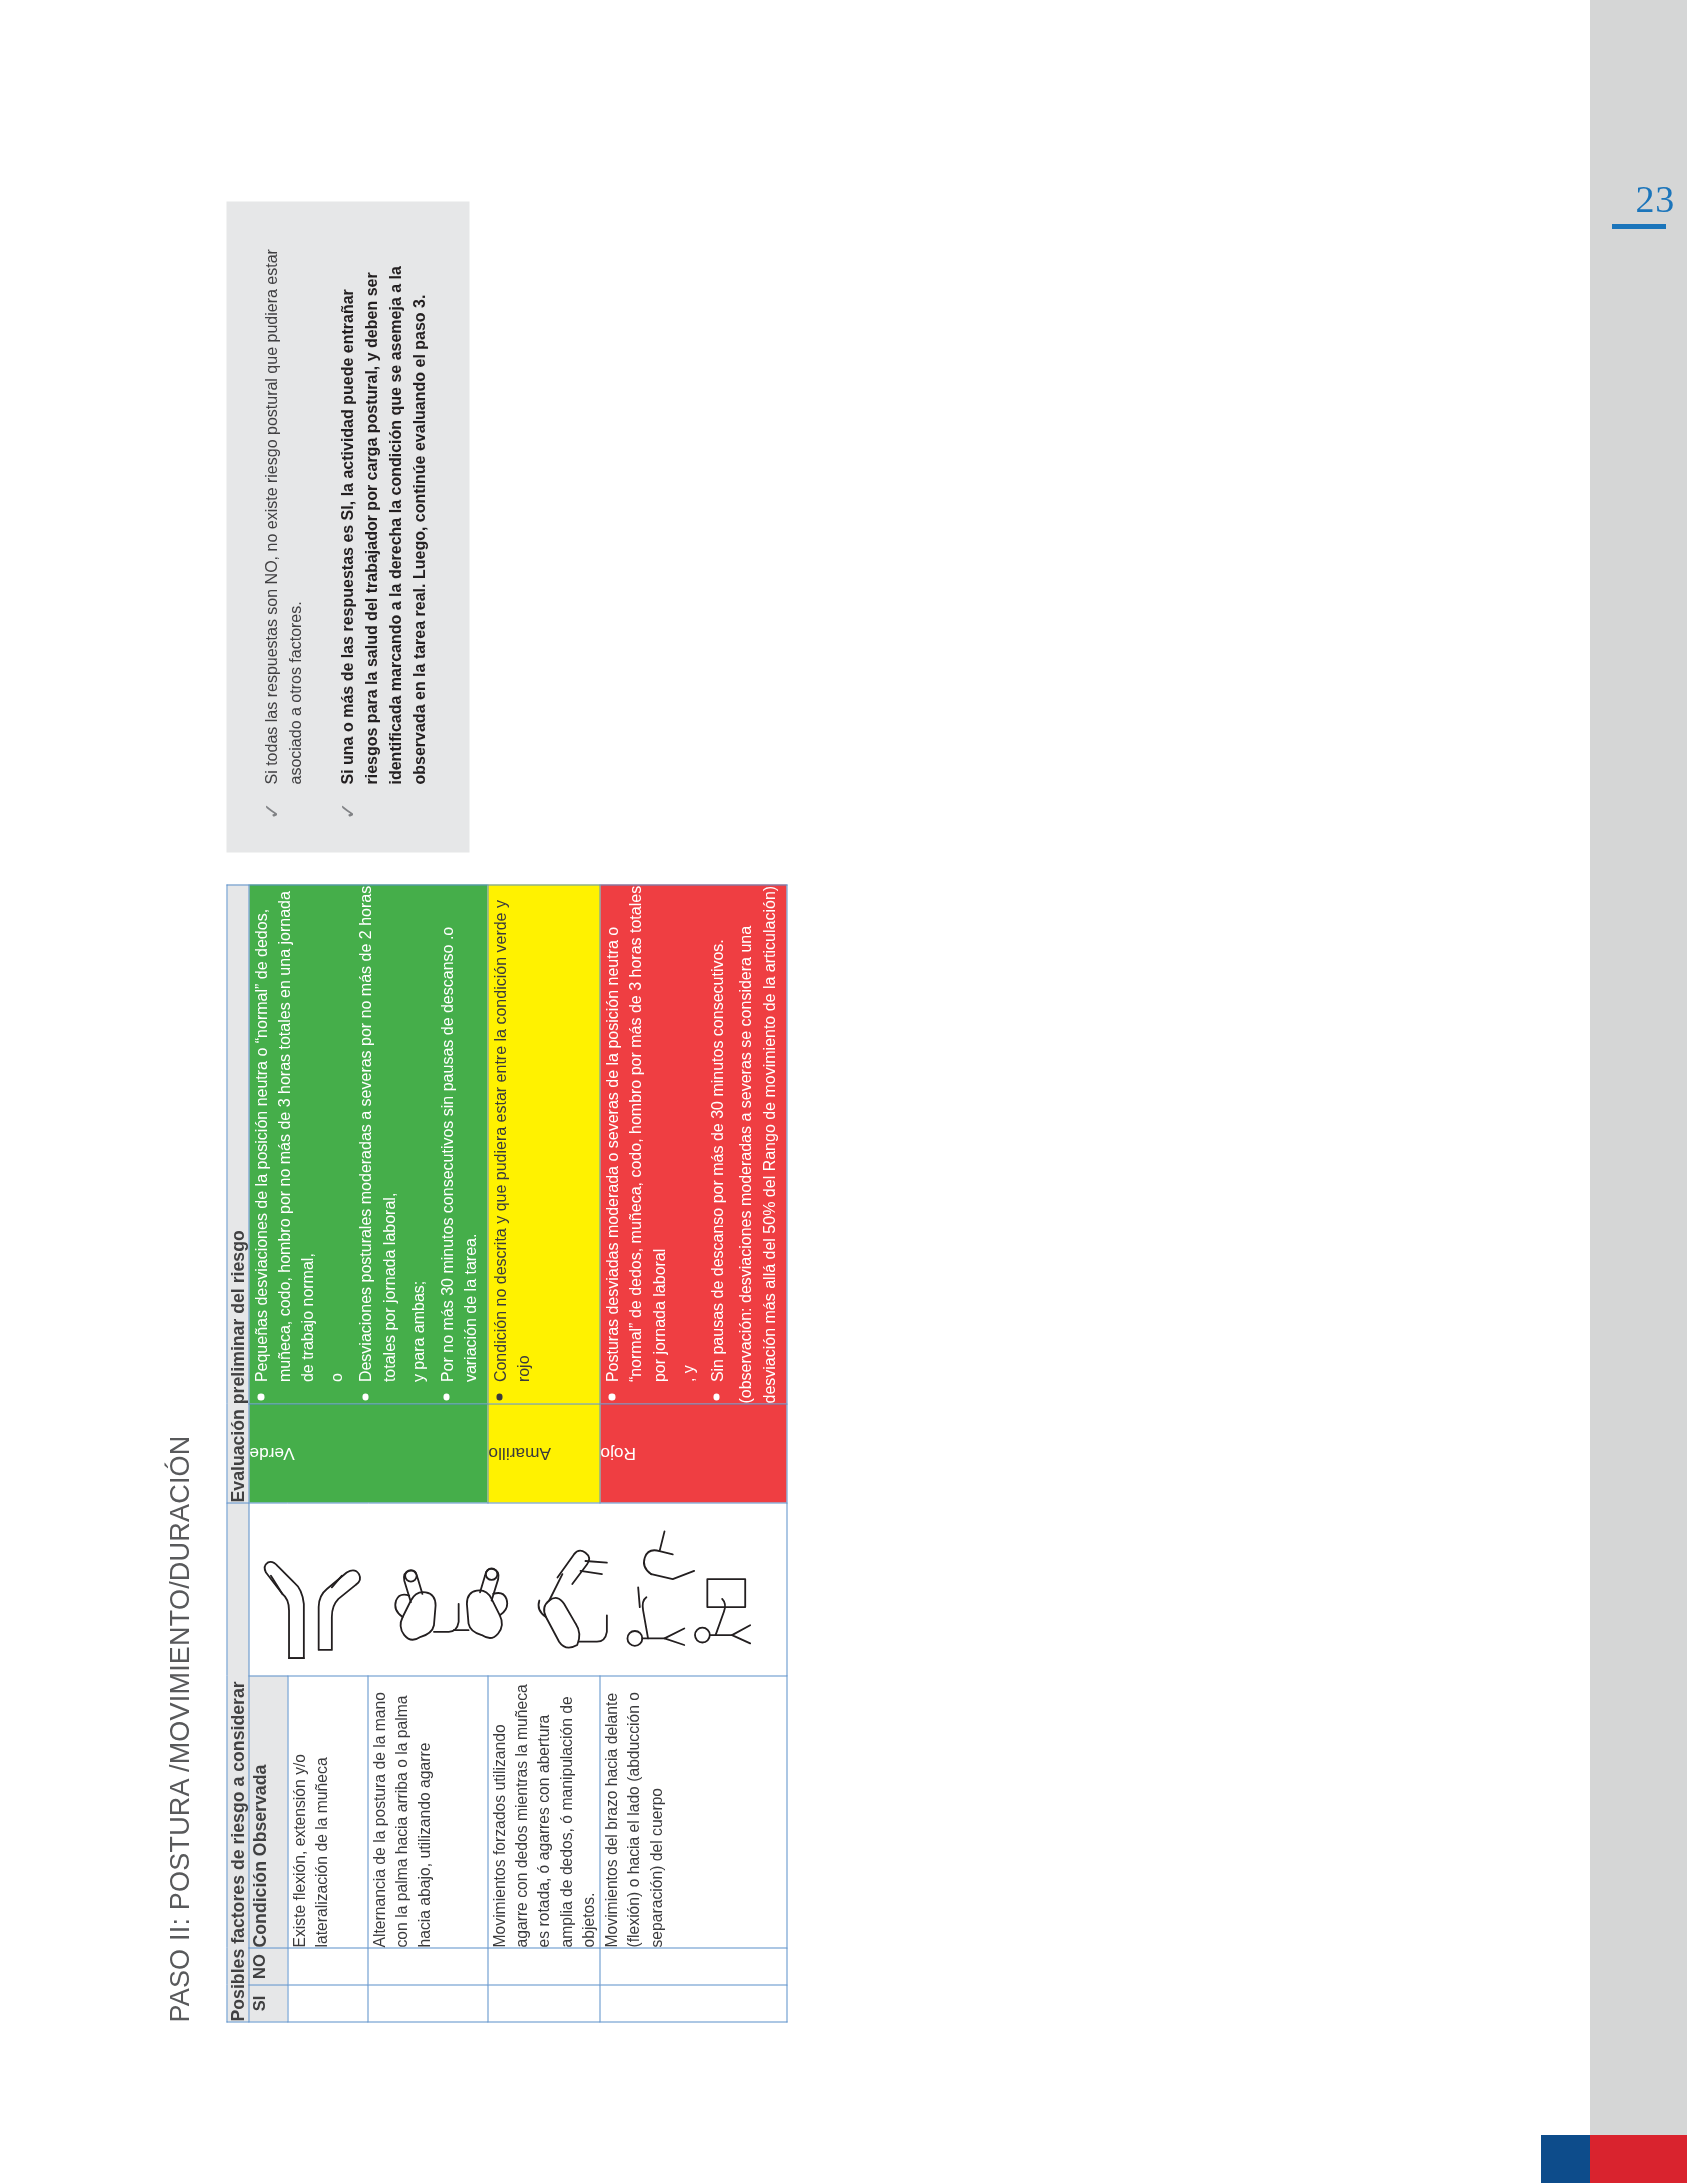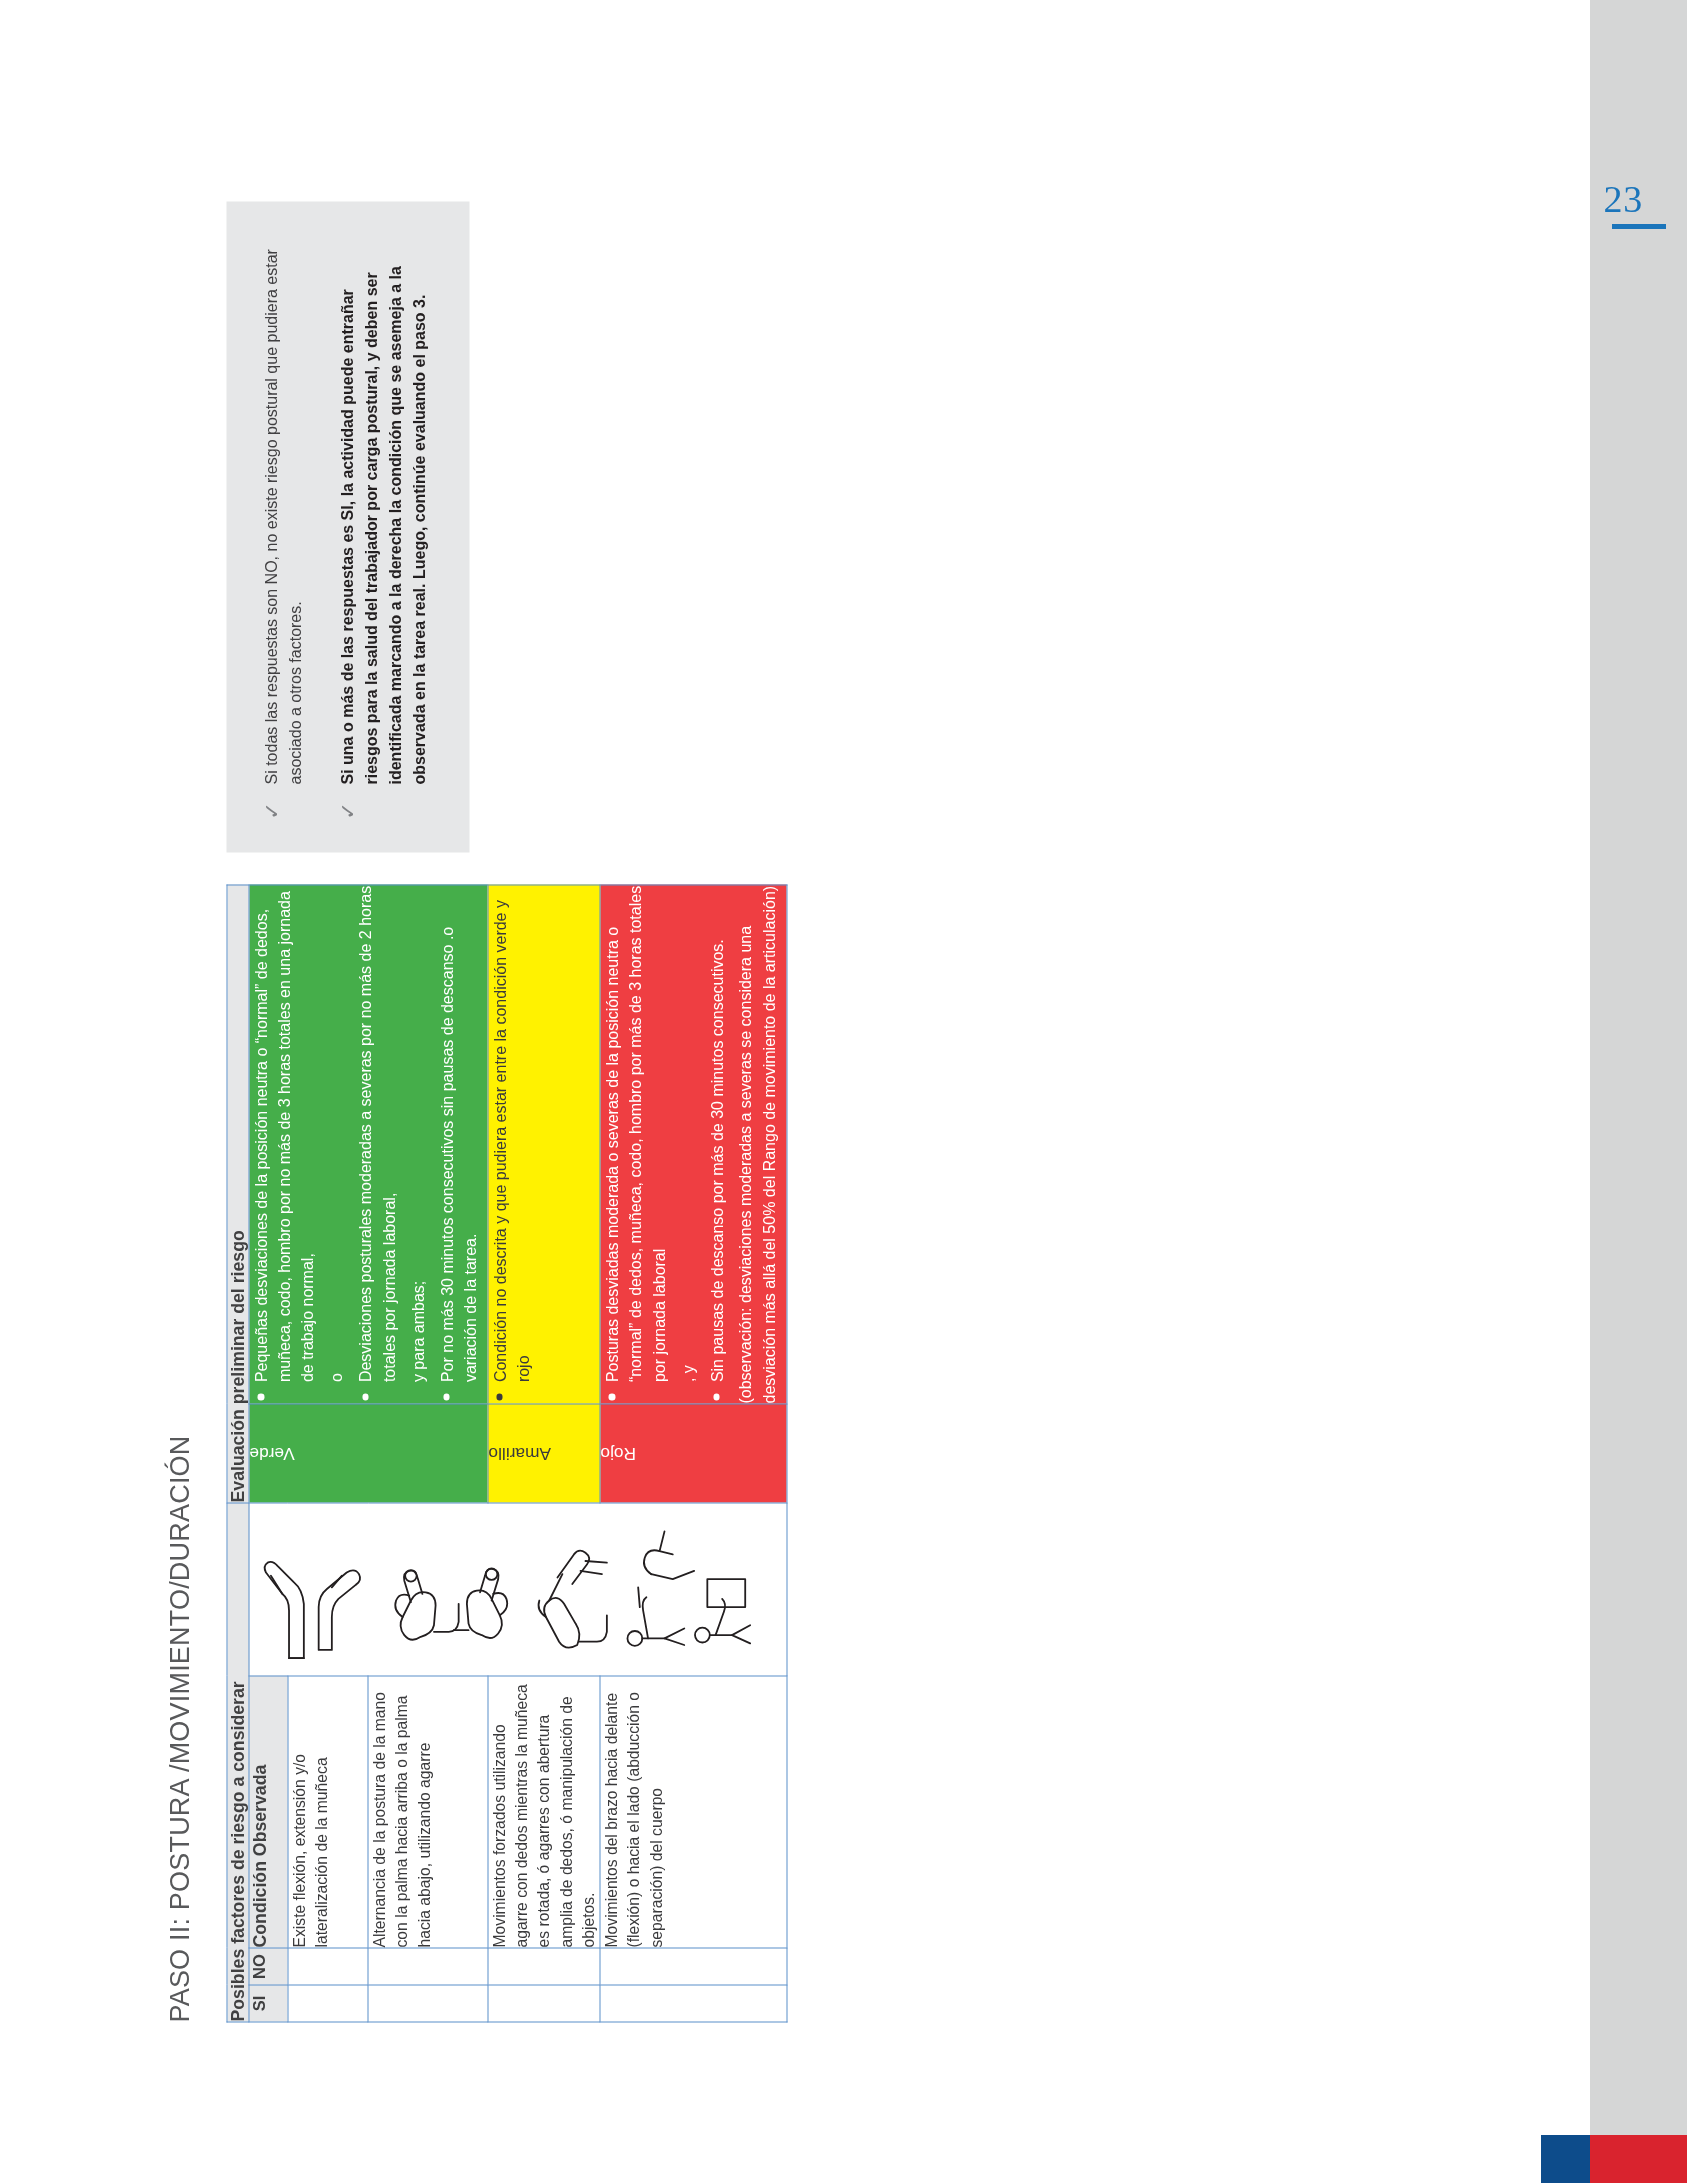--- a/index.html
+++ b/index.html
@@ -10,21 +10,21 @@
   }
   
   #right-rail{
     position:absolute;top:0;right:0;width:97px;height:2183px;
     background:#d5d6d6;
   }
   #rail-white-strip{
     position:absolute;top:0;right:97px;width:20px;height:2183px;background:#ffffff;
   }
   #page-number{
-    position:absolute;right:44px;top:177px;
+    position:absolute;right:12px;top:177px;
     font-size:38px;color:#1b75bb;letter-spacing:0.8px;
     font-family:"Liberation Serif", serif;
   }
   #page-number-rule{
     position:absolute;right:21.4px;top:224px;width:54px;height:5px;background:#1b75bb;
   }
   #flag-blue{position:absolute;right:97px;bottom:0;width:49px;height:48px;background:#0d4c8b;}
   #flag-red{position:absolute;right:0;bottom:0;width:97px;height:48px;background:#d9232e;}
 
   

